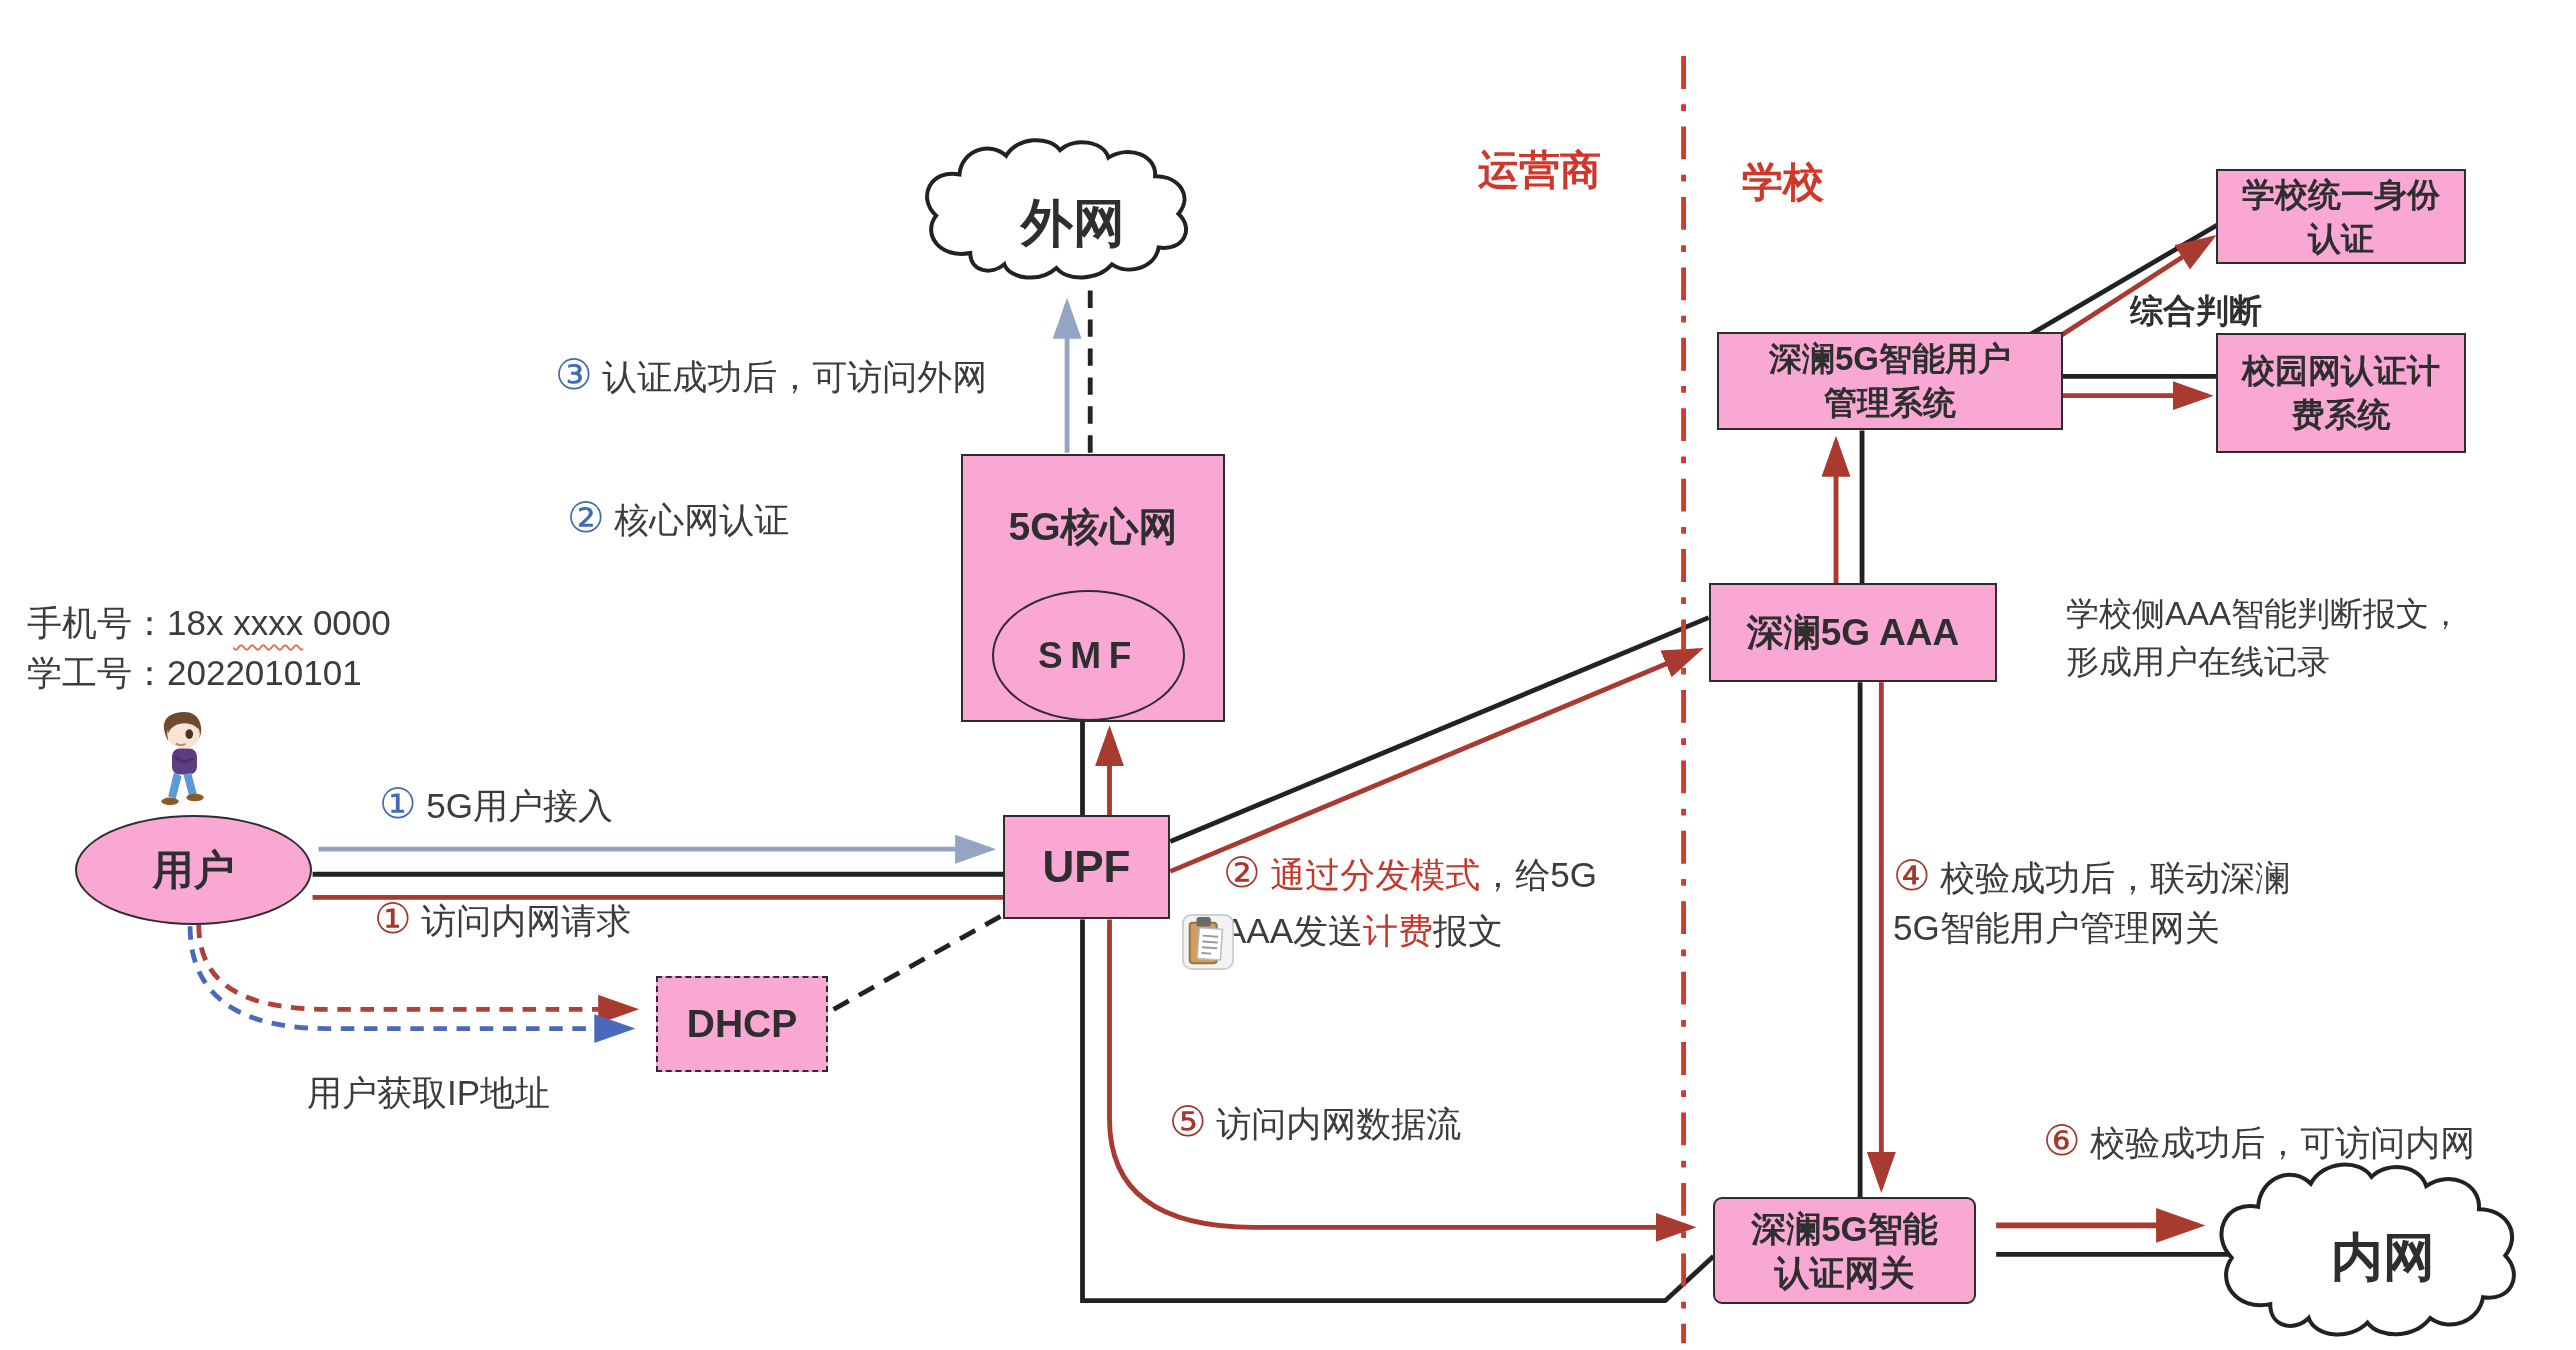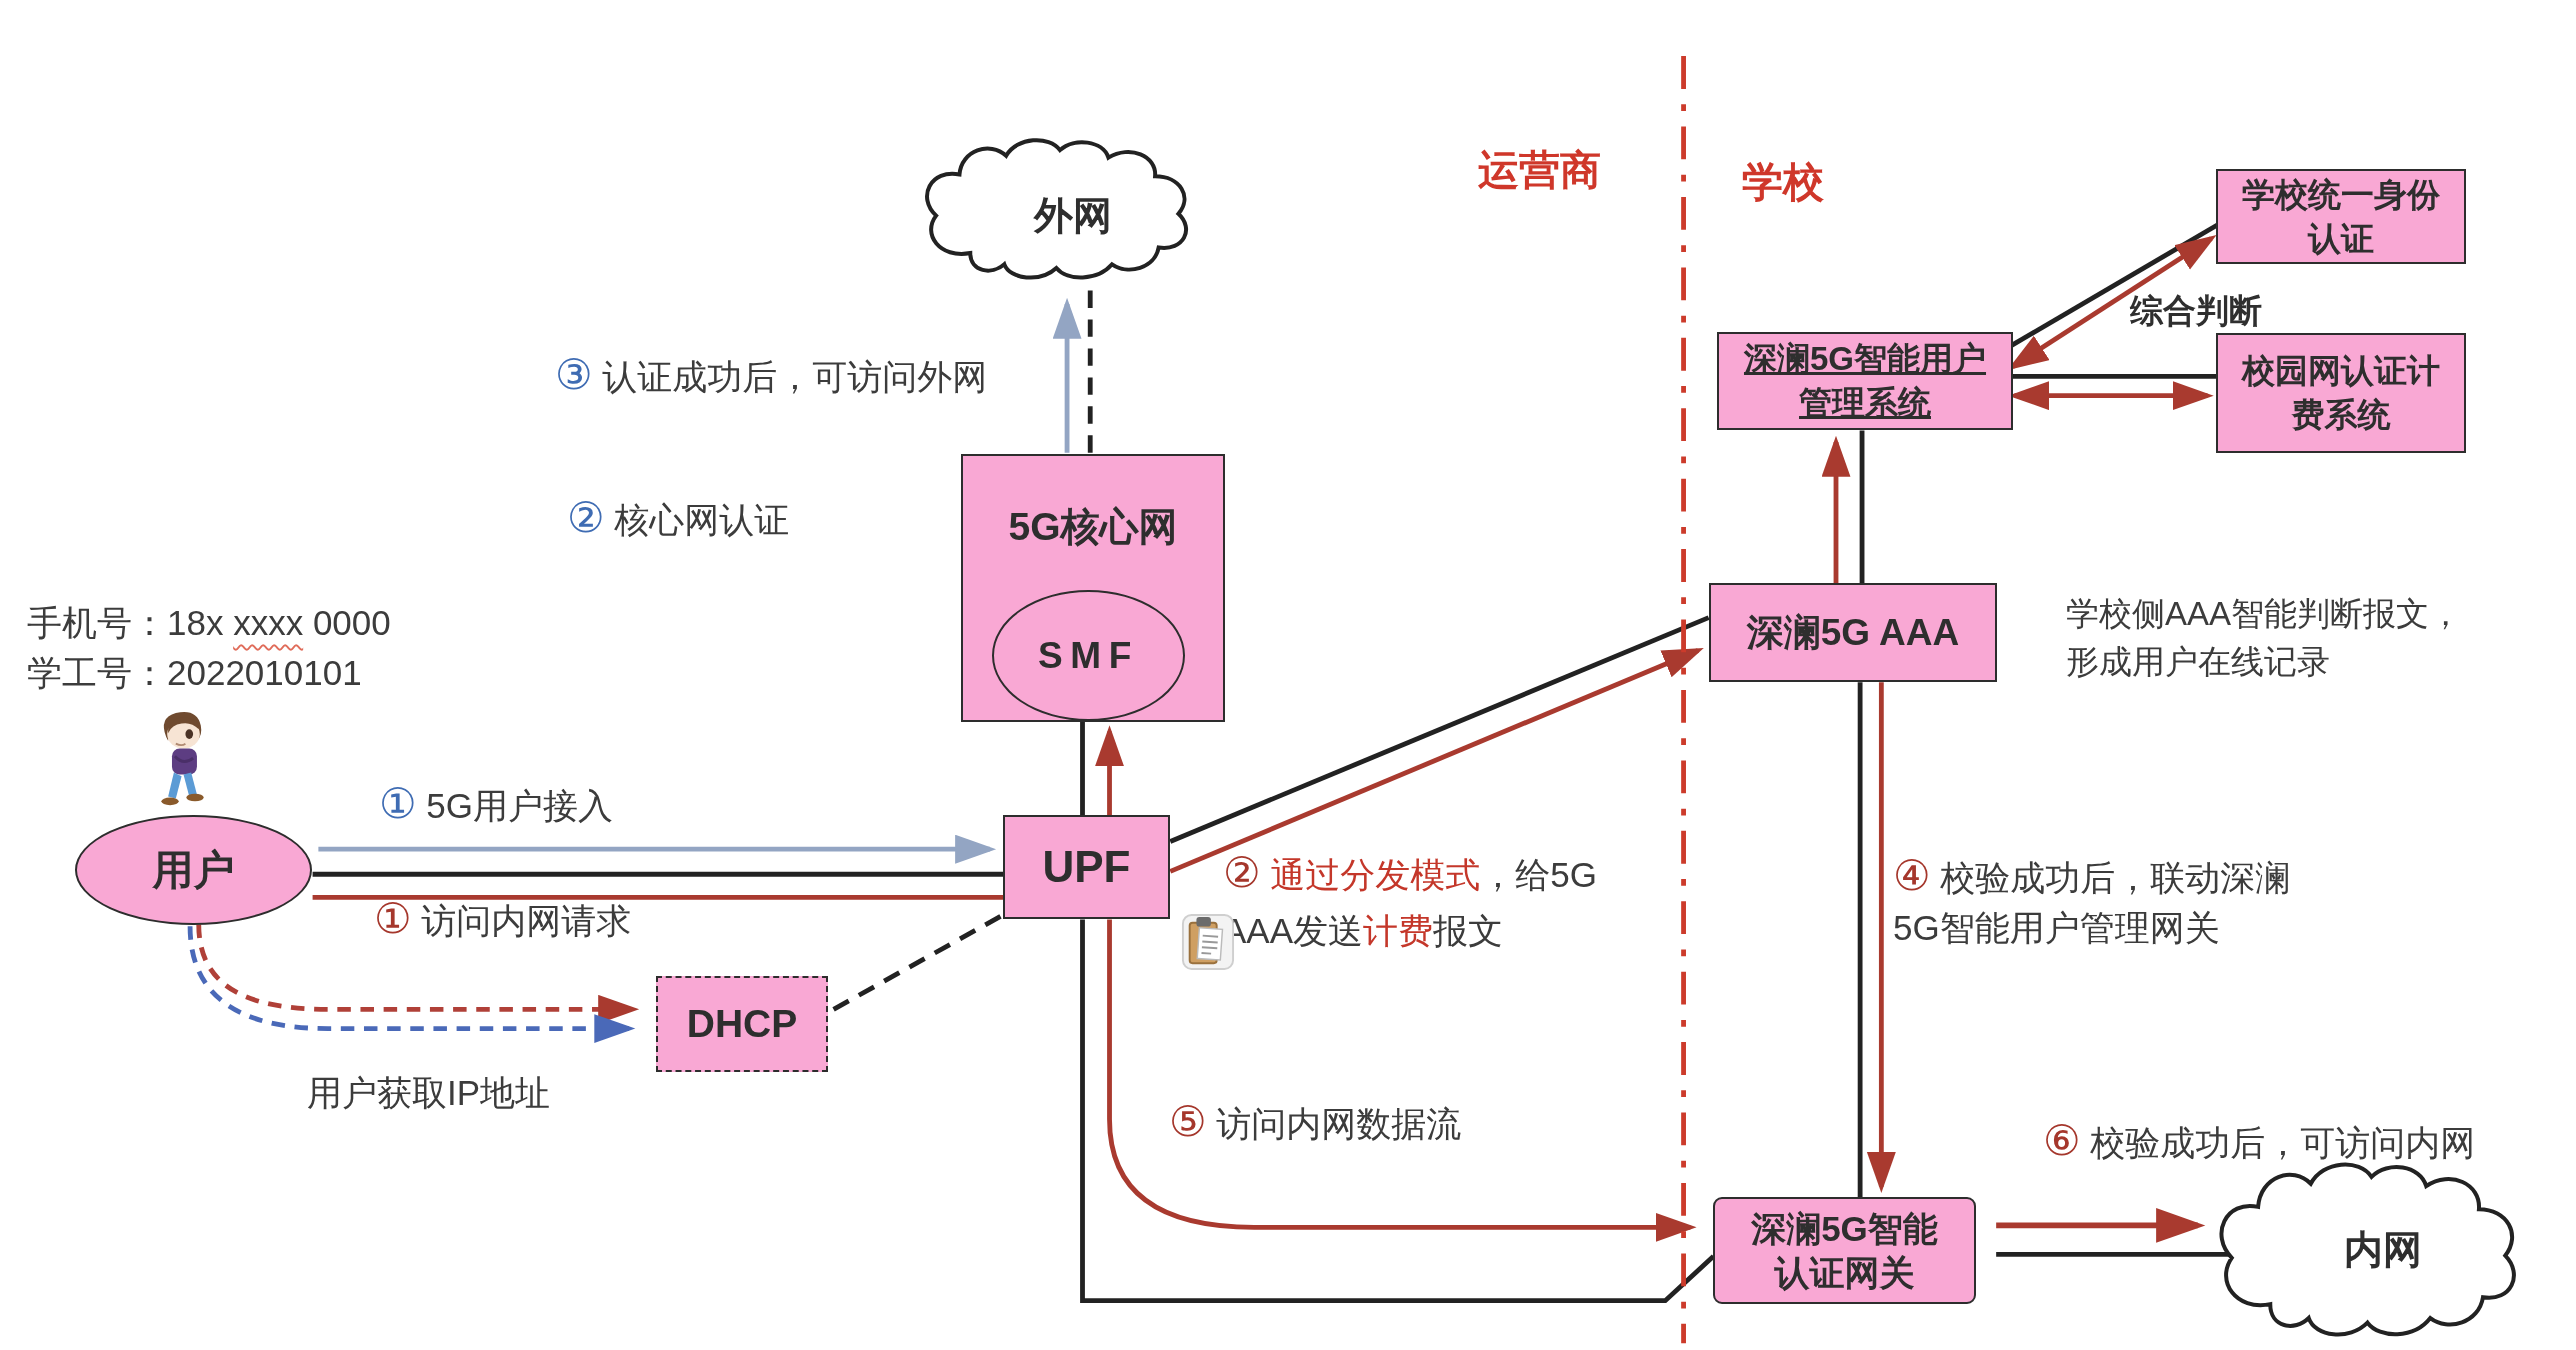--- a/index.html
+++ b/index.html
@@ -13,21 +13,21 @@
   .redtxt{color:#c4372a;}
   .squig{text-decoration:underline;text-decoration-style:wavy;
          text-decoration-color:#e06c5a;text-decoration-thickness:1.9px;text-underline-offset:8.7px;}
   .node{position:absolute;display:flex;flex-direction:column;align-items:center;justify-content:center;
         background:#f9a8d4;border:2.9px solid #2d2d2d;color:#2e2e2e;font-weight:700;text-align:center;
         box-sizing:border-box;}
   .node .ln{line-height:44px;font-size:33px;}
   .ellipse{border-radius:50%;}
   .region{position:absolute;font-size:41px;font-weight:700;color:#cf372a;white-space:nowrap;}
   .judge{position:absolute;font-size:33px;font-weight:700;color:#2f2f2f;white-space:nowrap;}
-  .cloudlbl{position:absolute;font-size:39px;font-weight:700;color:#2e2e2e;text-align:center;}
+  .cloudlbl{position:absolute;font-size:52px;font-weight:700;color:#2e2e2e;text-align:center;}
 </style>
 </head>
 <body>
 
 <div class="stage">
 
   <svg class="layer" width="2576" height="1351" viewBox="0 0 2670 1400">
     <defs>
       <marker id="mr" markerWidth="9" markerHeight="8" refX="7.2" refY="3" orient="auto-start-reverse" markerUnits="strokeWidth">
         <path d="M0,0 L8.5,3 L0,6 Z" fill="#a93a2f"></path>
@@ -93,21 +93,21 @@
   </div>
   <div class="node ellipse" style="left:75px;top:815px;width:237px;height:110px;font-size:41px;">
     <div>用户</div>
   </div>
   <div class="node" style="left:1003px;top:815px;width:167px;height:104px;font-size:44px;">
     <div>UPF</div>
   </div>
   <div class="node" style="left:656px;top:976px;width:172px;height:96px;font-size:39px;border-style:dashed;">
     <div>DHCP</div>
   </div>
-  <div class="node" style="left:1717px;top:332px;width:296px;height:98px;text-decoration:underline;">
+  <div class="node" style="left:1717px;top:332px;width:346px;height:98px;">
     <div class="ln">深澜5G智能用户</div>
     <div class="ln">管理系统</div>
   </div>
   <div class="node" style="left:2216px;top:169px;width:250px;height:95px;">
     <div class="ln">学校统一身份</div>
     <div class="ln">认证</div>
   </div>
   <div class="node" style="left:2216px;top:333px;width:250px;height:120px;">
     <div class="ln">校园网认证计</div>
     <div class="ln">费系统</div>

